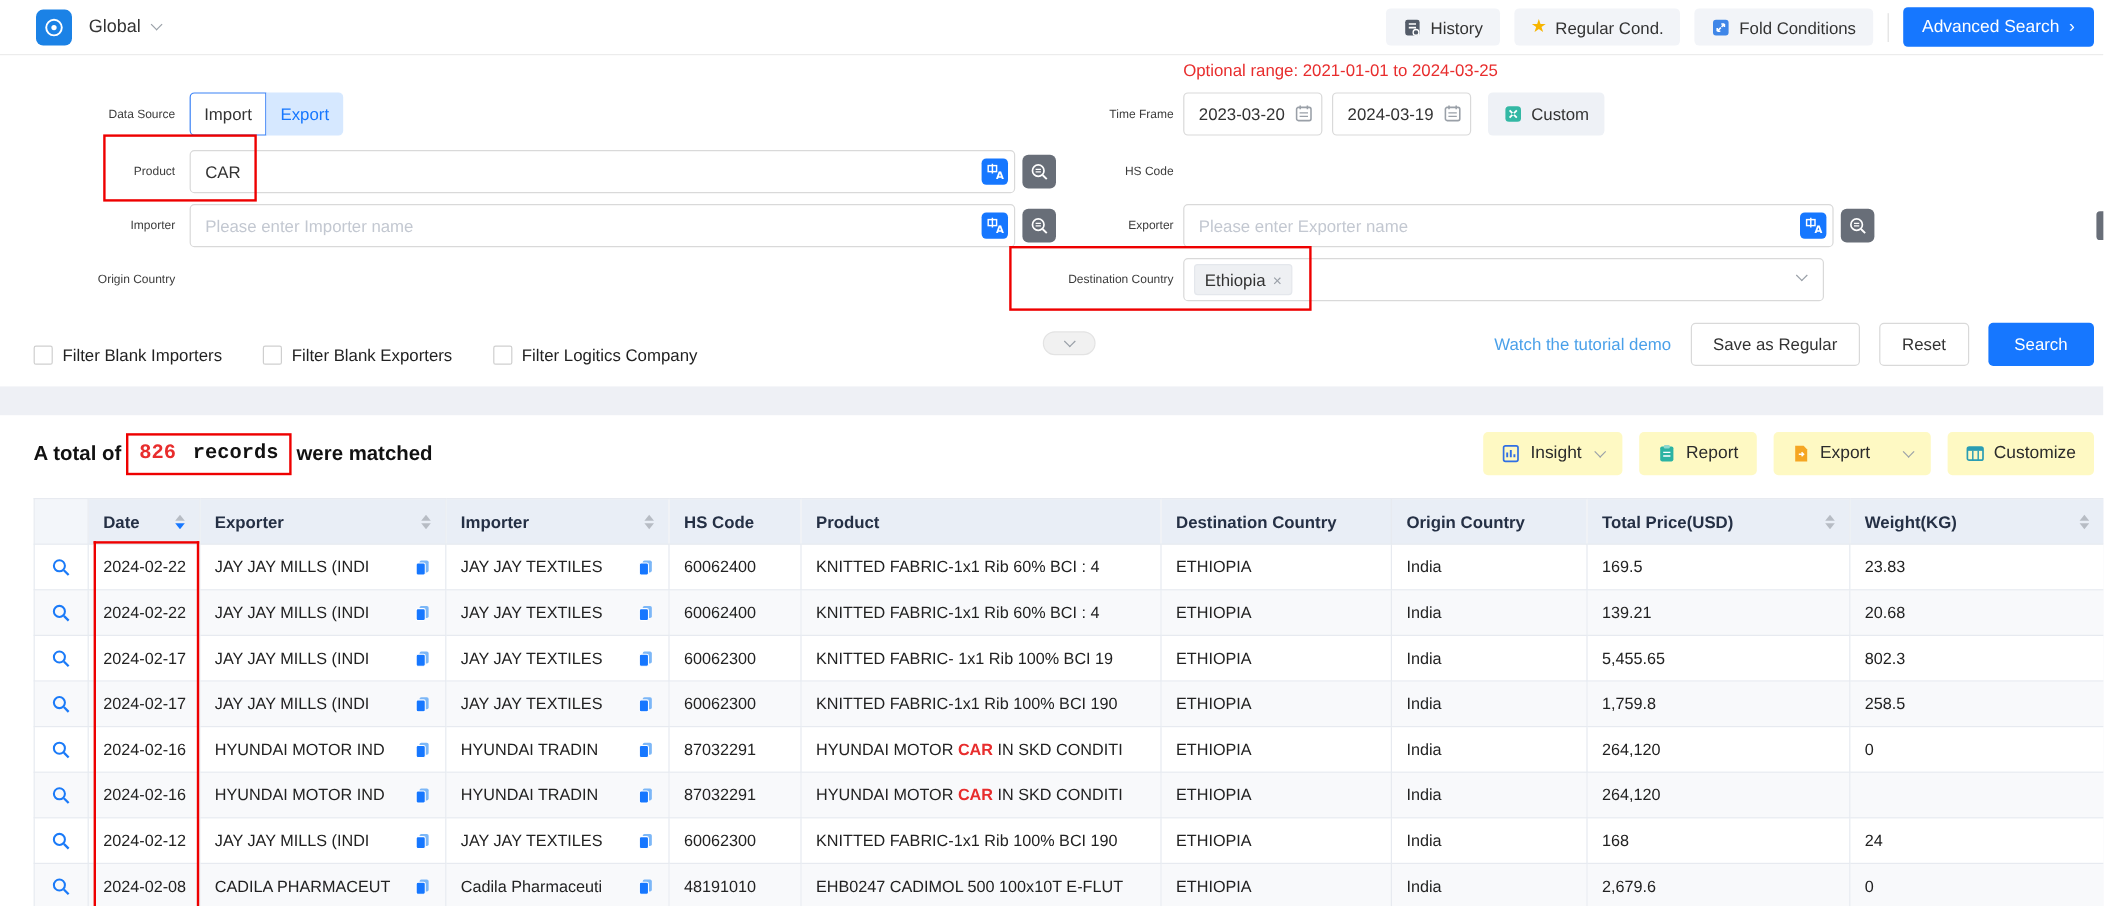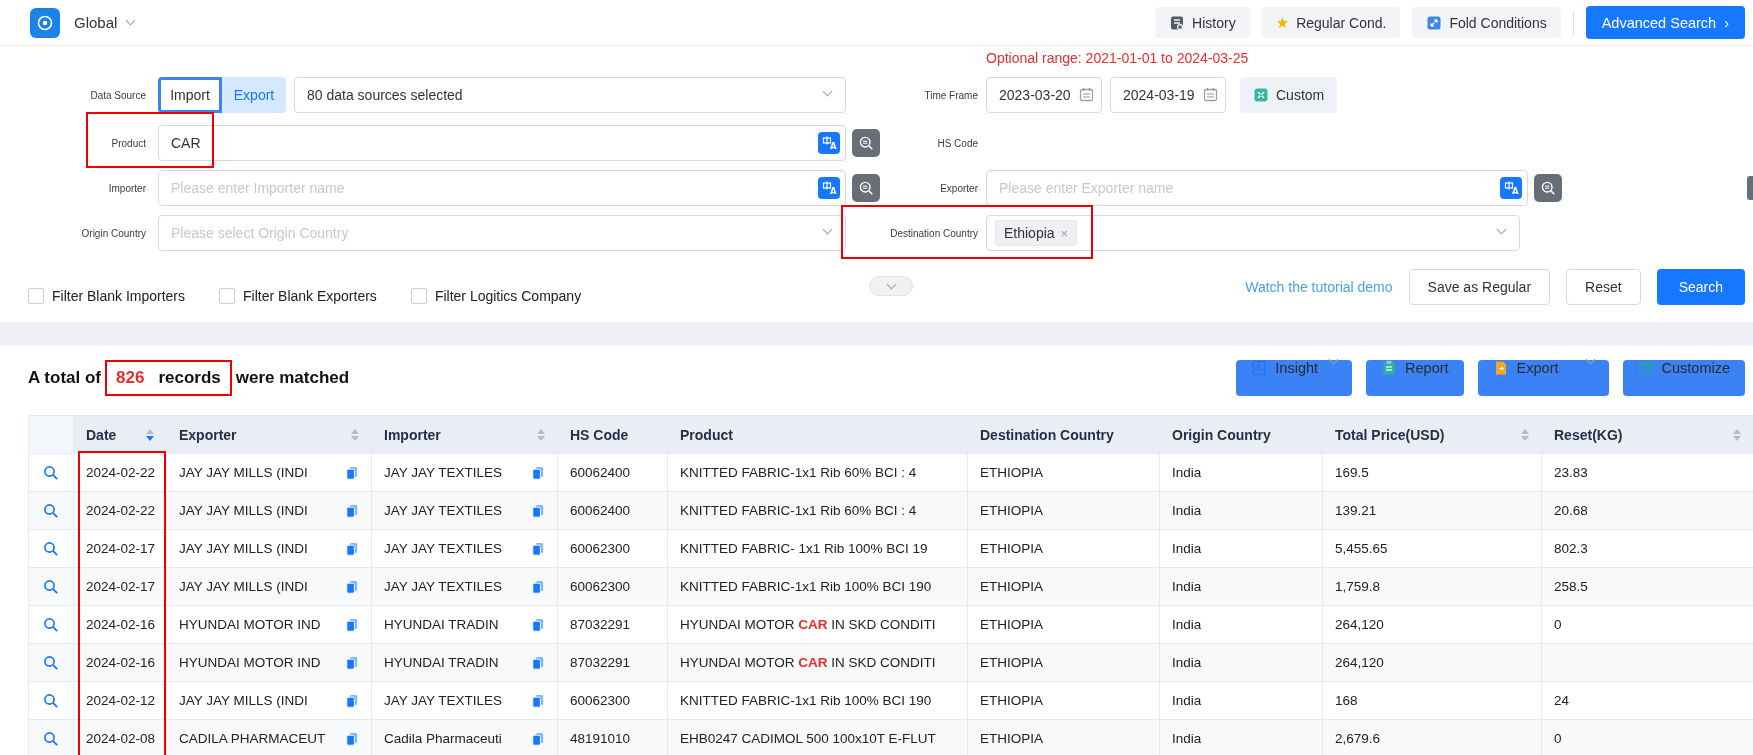--- a/index.html
+++ b/index.html
@@ -25,21 +25,21 @@
   .star { color:#f7b500; font-size:15px; line-height:1; }
 
   
   .frow { position:absolute; display:flex; align-items:center; height:36px; }
   .flabel { text-align:right; color:#3c3c3c; font-size:10px; flex:none; }
   .flabel.l { width:158px; padding-right:12px; }
   .flabel.r { width:176px; padding-right:8px; }
   .optional { position:absolute; left:986px; top:50px; color:#e82d2d; font-size:14px; }
 
   .seg { display:flex; flex:none; }
-  .seg .imp { width:64px; height:36px; border:3px solid #3b82f6; border-radius:4px 0 0 4px; background:#fff;
+  .seg .imp { width:64px; height:36px; border:1px solid #3b82f6; border-radius:4px 0 0 4px; background:#fff;
               display:flex; align-items:center; justify-content:center; color:#333; cursor:pointer; }
   .seg .exp { width:64px; height:36px; border:1px solid #d6e8ff; border-radius:0 4px 4px 0; background:#d6e8ff;
               display:flex; align-items:center; justify-content:center; color:#1677ff; cursor:pointer; }
   .sel { position:relative; height:36px; border:1px solid #d9d9d9; border-radius:4px; background:#fff;
          display:flex; align-items:center; padding:0 30px 0 12px; color:#333; cursor:pointer; }
   .sel .chev { position:absolute; right:14px; top:14px; }
   .sel.ph { color:#c3c8d1; }
   .inp { height:36px; border:1px solid #d9d9d9; border-radius:4px; background:#fff; padding:0 12px; font-size:14px;
          color:#333; font-family:inherit; outline:none; }
   .inp::placeholder { color:#c3c8d1; }
@@ -68,24 +68,24 @@
   .btn-line { height:36px; padding:0 18px; background:#fff; border:1px solid #d9d9d9; border-radius:4px;
               display:flex; align-items:center; color:#333; cursor:pointer; }
   .btn-primary { height:36px; padding:0 22px; background:#1677ff; border-radius:4px; display:flex; align-items:center;
                  color:#fff; cursor:pointer; }
 
   .band { position:absolute; left:0; top:322px; width:1753px; height:24px; background:#eef0f5; }
 
   
   .results-head { position:absolute; left:0; top:356px; width:1753px; height:44px; display:flex; align-items:center; }
   .rtitle { margin-left:28px; font-size:17px; font-weight:bold; color:#111; display:flex; align-items:center; }
-  .ann-inline { display:inline-flex; align-items:flex-end; border:2px solid #ee0000; padding:6px 9px; margin:0 4px; }
+  .ann-inline { display:inline-flex; align-items:flex-end; border:2px solid #ee0000; padding:6px 9px; margin:0 4px;font-family:Liberation Mono, monospace; }
   .count { color:#e82d2d; margin-right:14px; }
   .rh-btns { margin-left:auto; margin-right:8px; display:flex; align-items:center; gap:14px; }
-  .rh-btn { height:36px; padding:0 15px; background:#3b82f6; border-radius:4px; display:flex; align-items:flex-start; gap:8px;
+  .rh-btn { height:36px; padding:0 15px; background:#fef9c3; border-radius:4px; display:flex; align-items:center; gap:8px;
             font-size:14.5px; color:#2b2b2b; cursor:pointer; }
   .rh-btn .chev { margin-left:4px; }
   .rh-btn.export .chev { margin-left:20px; }
 
   
   table { position:absolute; left:28px; top:415px; width:1725px; border-collapse:collapse; table-layout:fixed; }
   th, td { border:1px solid #e7eaf0; height:38px; padding:0 12px; text-align:left; overflow:hidden; white-space:nowrap; }
   th { background:#e9eef6; color:#253045; font-weight:bold; font-size:14px; }
   th.first { background:#f3f6fa; }
   td { font-size:13.5px; color:#222; background:#fff; }
@@ -158,24 +158,20 @@
   </div>
 
   <div class="optional">Optional range:  2021-01-01 to 2024-03-25</div>
 
   <div class="frow" style="left:0; top:77px;">
     <div class="flabel l">Data Source</div>
     <div class="seg">
       <div class="imp">Import</div>
       <div class="exp">Export</div>
     </div>
-    <div class="sel" style="width:552px; margin-left:8px;">
-      <span>80 data sources selected</span>
-      <i class="chev"></i>
-    </div>
   </div>
 
   <div class="frow" style="left:810px; top:77px;">
     <div class="flabel r">Time Frame</div>
     <div class="inp-wrap">
       <input class="inp" style="width: 116px;" value="2023-03-20">
       <span class="cal-ico"><svg width="15" height="15" viewBox="0 0 15 15">
             <rect x="1.5" y="2.5" width="12" height="11" rx="1.5" fill="none" stroke="#9aa0a8" stroke-width="1.3"></rect>
             <line x1="4.5" y1="1" x2="4.5" y2="4" stroke="#9aa0a8" stroke-width="1.3"></line>
             <line x1="10.5" y1="1" x2="10.5" y2="4" stroke="#9aa0a8" stroke-width="1.3"></line>
@@ -266,24 +262,20 @@
           <circle cx="7.2" cy="7.2" r="4.8" fill="none" stroke="#fff" stroke-width="1.4"></circle>
           <line x1="10.8" y1="10.8" x2="14.3" y2="14.3" stroke="#fff" stroke-width="1.6"></line>
           <path d="M5 6.2 h4.4 M5 8.2 h4.4" stroke="#fff" stroke-width="1"></path>
         </svg>
       </div>
   </div>
   <div class="edge-sliver"></div>
 
   <div class="frow" style="left:0; top:215px;">
     <div class="flabel l">Origin Country</div>
-    <div class="sel ph" style="width:688px;">
-      <span>Please select Origin Country</span>
-      <i class="chev"></i>
-    </div>
   </div>
 
   <div class="frow" style="left:810px; top:215px;">
     <div class="flabel r">Destination Country</div>
     <div class="sel" style="width:534px; padding-left:8px;">
       <span class="tag">
         <span>Ethiopia</span>
         <span class="x">×</span>
       </span>
       <i class="chev"></i>
@@ -419,21 +411,21 @@
             <span class="th-flex">
               <span>Total Price(USD)</span>
               <span class="sorter">
                 <i class="car-up"></i>
                 <i class="car-dn"></i>
               </span>
             </span>
           </th>
         <th>
             <span class="th-flex">
-              <span>Reset(KG)</span>
+              <span>Weight(KG)</span>
               <span class="sorter">
                 <i class="car-up"></i>
                 <i class="car-dn"></i>
               </span>
             </span>
           </th>
       </tr>
     </thead>
     <tbody>
     <tr>

